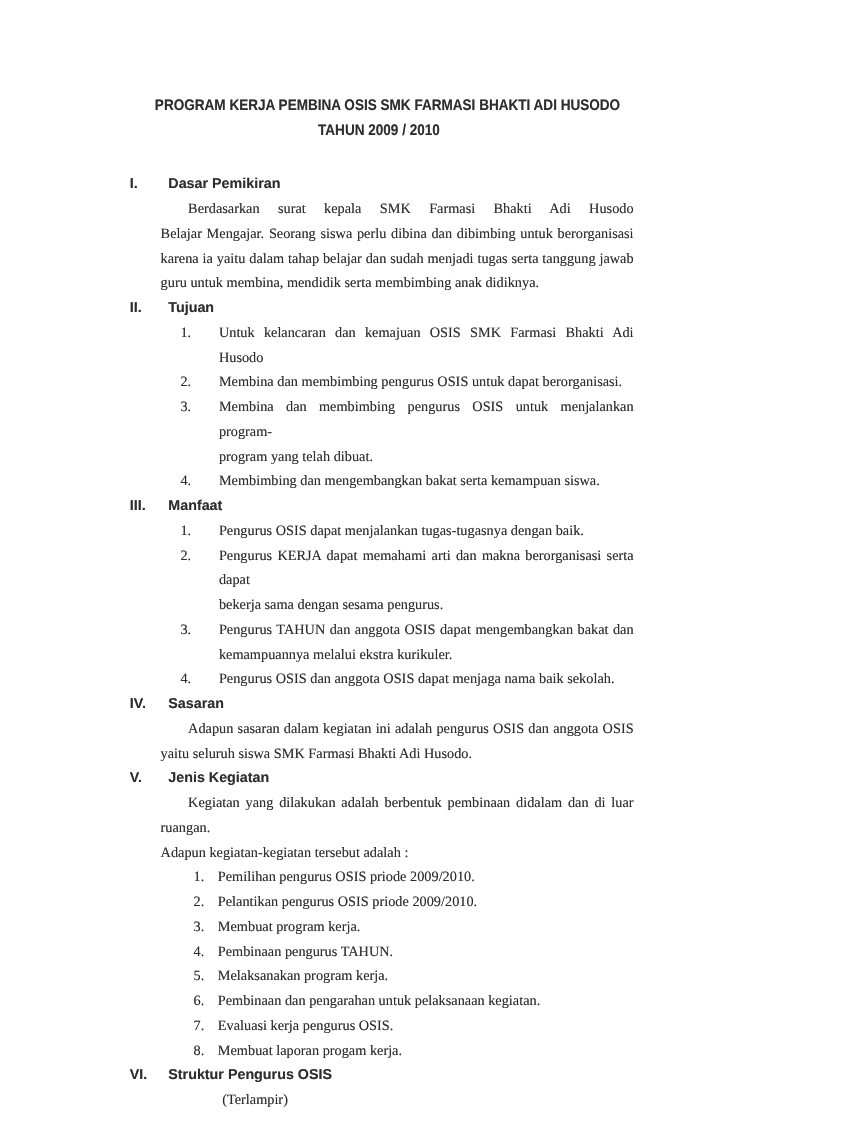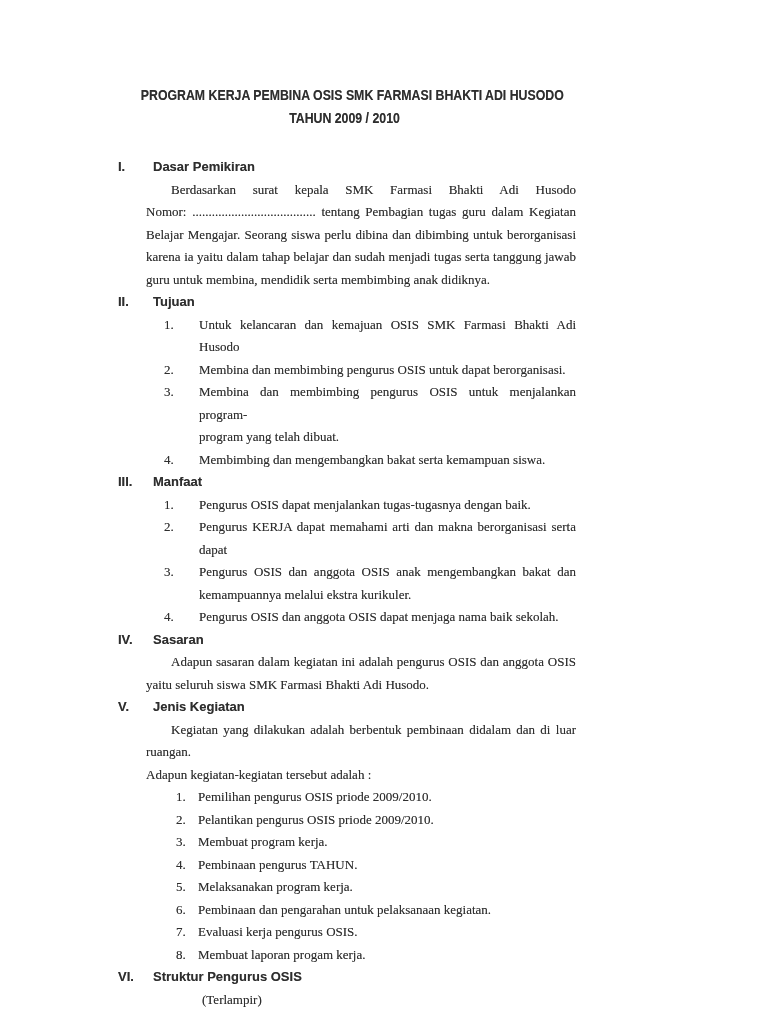--- a/index.html
+++ b/index.html
@@ -48,21 +48,20 @@
     <div class="title-line">TAHUN 2009 / 2010</div>
   </div>
   <div id="sections">
       <div class="section sec-0">
         <div class="sec-head">
           <span class="numeral">I.</span>
           <span class="heading">Dasar Pemikiran</span>
         </div>
         <div class="block para indent">
           <div class="line">Berdasarkan surat kepala SMK Farmasi Bhakti Adi Husodo</div>
-          <div class="line">Nomor: ...................................... tentang Pembagian tugas guru dalam Kegiatan</div>
           <div class="line">Belajar Mengajar. Seorang siswa perlu dibina dan dibimbing untuk berorganisasi</div>
           <div class="line">karena ia yaitu dalam tahap belajar dan sudah menjadi tugas serta tanggung jawab</div>
           <div class="line last">guru untuk membina, mendidik serta membimbing anak didiknya.</div>
         </div>
       </div>
       <div class="section sec-1">
         <div class="sec-head">
           <span class="numeral">II.</span>
           <span class="heading">Tujuan</span>
         </div>
@@ -103,26 +102,27 @@
           <div class="li">
             <span class="li-num">1.</span>
             <div class="li-text">
               <div class="line last">Pengurus OSIS dapat menjalankan tugas-tugasnya dengan baik.</div>
             </div>
           </div>
           <div class="li">
             <span class="li-num">2.</span>
             <div class="li-text">
               <div class="line">Pengurus KERJA dapat memahami arti dan makna berorganisasi serta dapat</div>
+              <div class="line last">bekerja sama dengan sesama pengurus.</div>
             </div>
           </div>
           <div class="li">
             <span class="li-num">3.</span>
             <div class="li-text">
-              <div class="line">Pengurus OSIS dan anggota OSIS anak mengembangkan bakat dan</div>
+              <div class="line">Pengurus TAHUN dan anggota OSIS dapat mengembangkan bakat dan</div>
               <div class="line last">kemampuannya melalui ekstra kurikuler.</div>
             </div>
           </div>
           <div class="li">
             <span class="li-num">4.</span>
             <div class="li-text">
               <div class="line last">Pengurus OSIS dan anggota OSIS dapat menjaga nama baik sekolah.</div>
             </div>
           </div>
         </div>

